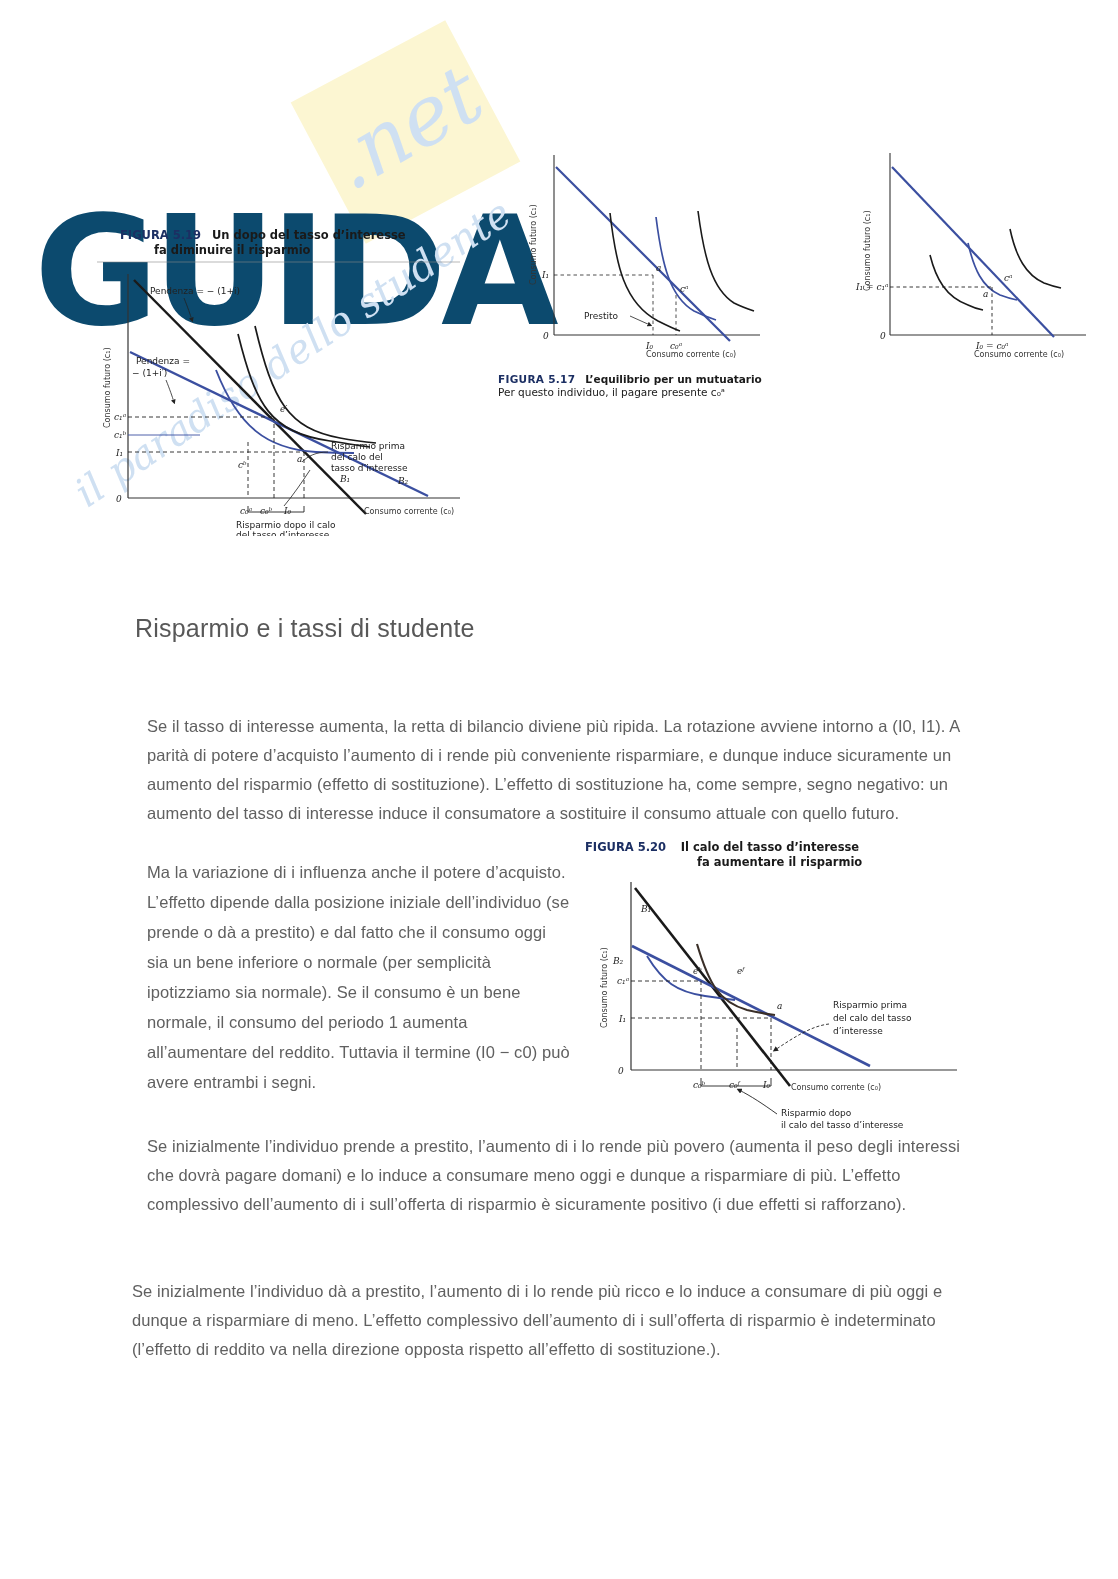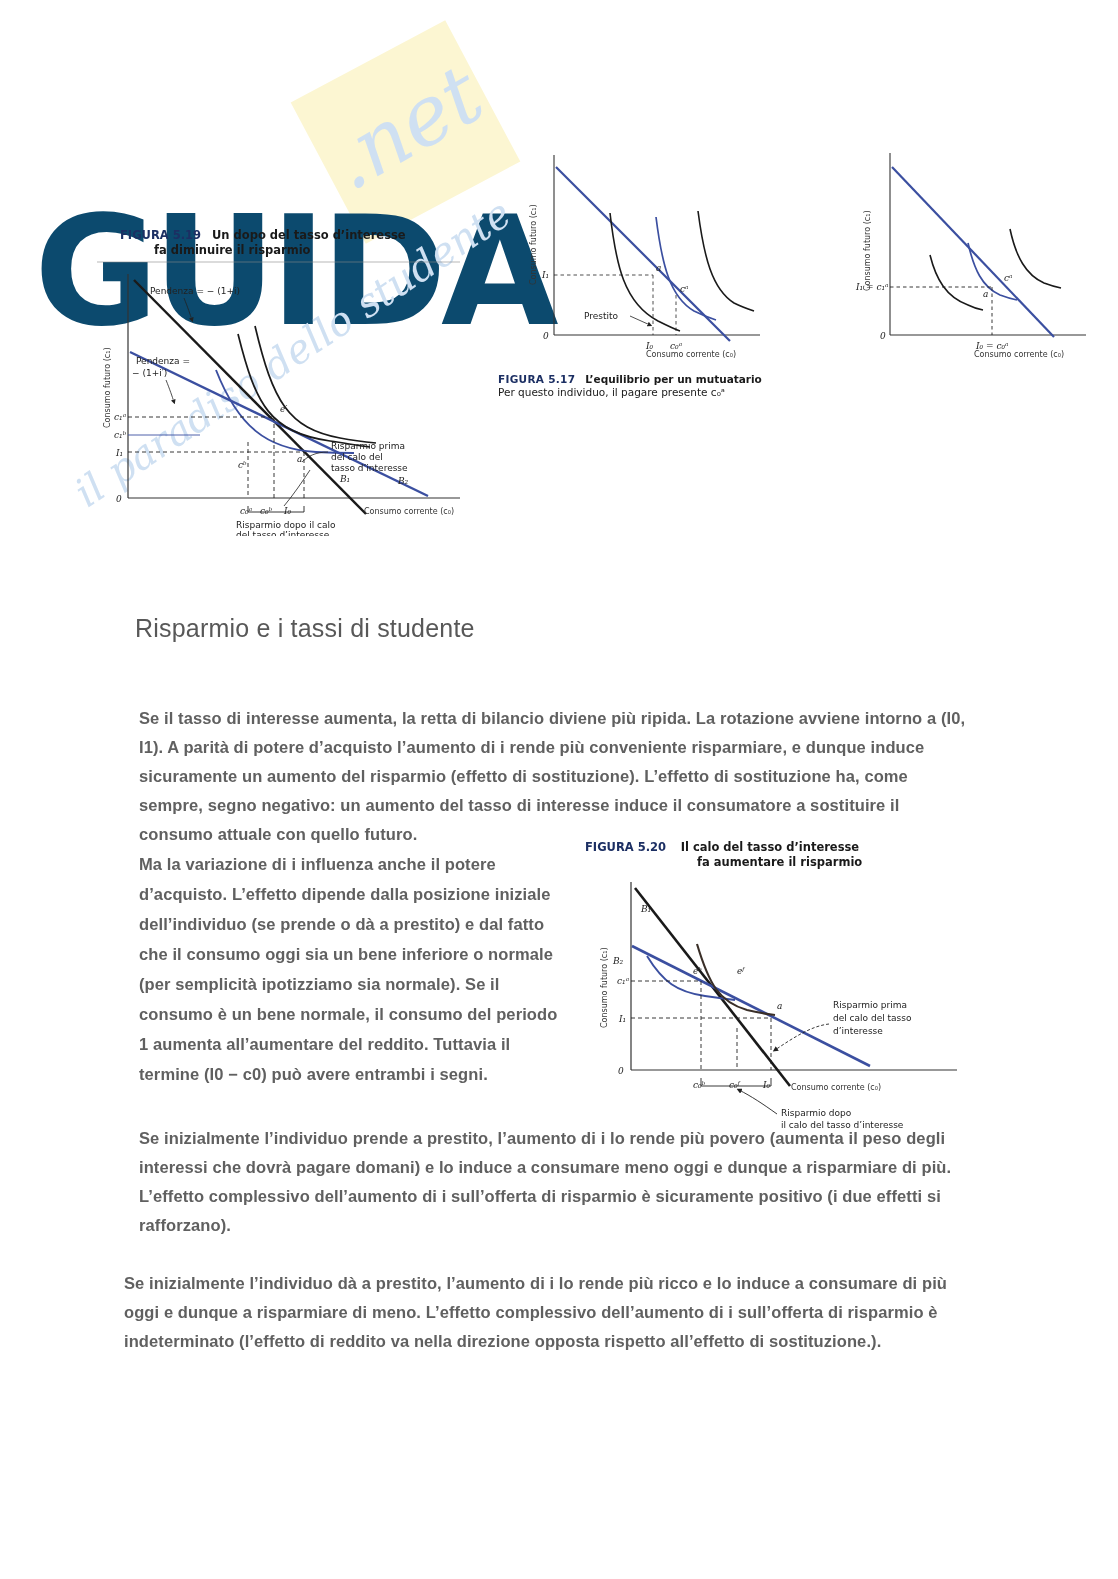--- a/index.html
+++ b/index.html
@@ -129,26 +129,25 @@
     left: 135px;
     top: 614px;
     margin: 0;
     font-size: 25px;
     font-weight: normal;
     color: #585858;
     letter-spacing: .2px;
   }
   p.para {
     position: absolute;
-    margin: 4px;
+    margin: 12px;
     font-size: 16.5px;
     line-height: 29px;
     color: #606060;
     letter-spacing: .1px;
-    font-weight: bold;
   }
   #para1 { left: 135px; top: 700px; width: 832px; }
   #para2 { left: 135px; top: 845px; width: 424px; line-height: 30px; }
   #para3 { left: 135px; top: 1120px; width: 840px; }
   #para4 { left: 120px; top: 1265px; width: 840px; }
 </style>
 </head>
 <body>
 
 <div class="page">

